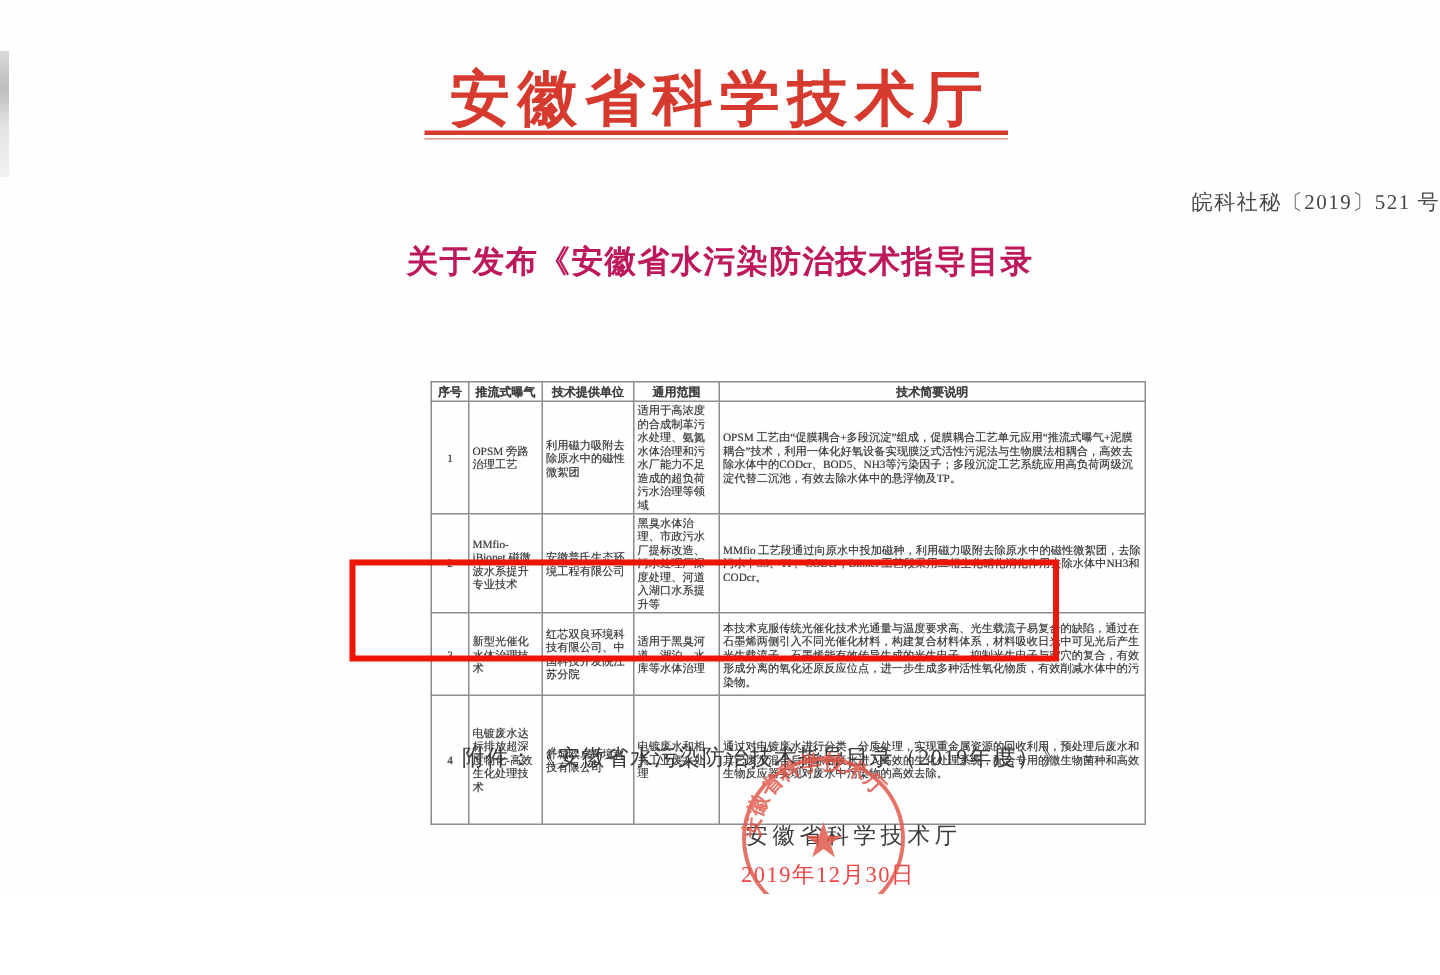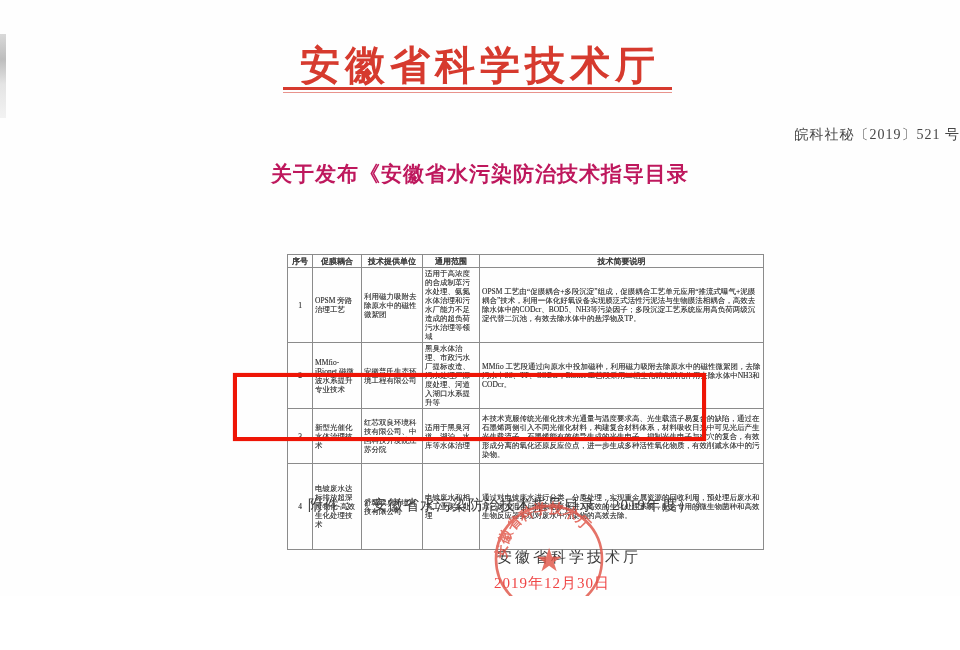--- a/index.html
+++ b/index.html
@@ -70,21 +70,21 @@
     <colgroup>
       <col style="width:25px">
         <col style="width:49px">
         <col style="width:61px">
       <col style="width:57px">
         <col style="width:284px">
     </colgroup>
     <tbody>
         <tr style="height:13px">
       <th>序号</th>
-      <th>促膜耦合</th>
+      <th>推流式曝气</th>
       <th>技术提供单位</th>
       <th>通用范围</th>
       <th>技术简要说明</th>
     </tr>
     <tr style="height:63px">
       <td class="c-no">1</td>
       <td class="c-name">OPSM 旁路治理工艺</td>
       <td class="c-prov">利用磁力吸附去除原水中的磁性微絮团</td>
       <td class="c-scope">适用于高浓度的合成制革污水处理、氨氮水体治理和污水厂能力不足造成的超负荷污水治理等领域</td>
       <td class="c-desc">OPSM 工艺由“促膜耦合+多段沉淀”组成，促膜耦合工艺单元应用“推流式曝气+泥膜耦合”技术，利用一体化好氧设备实现膜泛式活性污泥法与生物膜法相耦合，高效去除水体中的CODcr、BOD5、NH3等污染因子；多段沉淀工艺系统应用高负荷两级沉淀代替二沉池，有效去除水体中的悬浮物及TP。</td>

